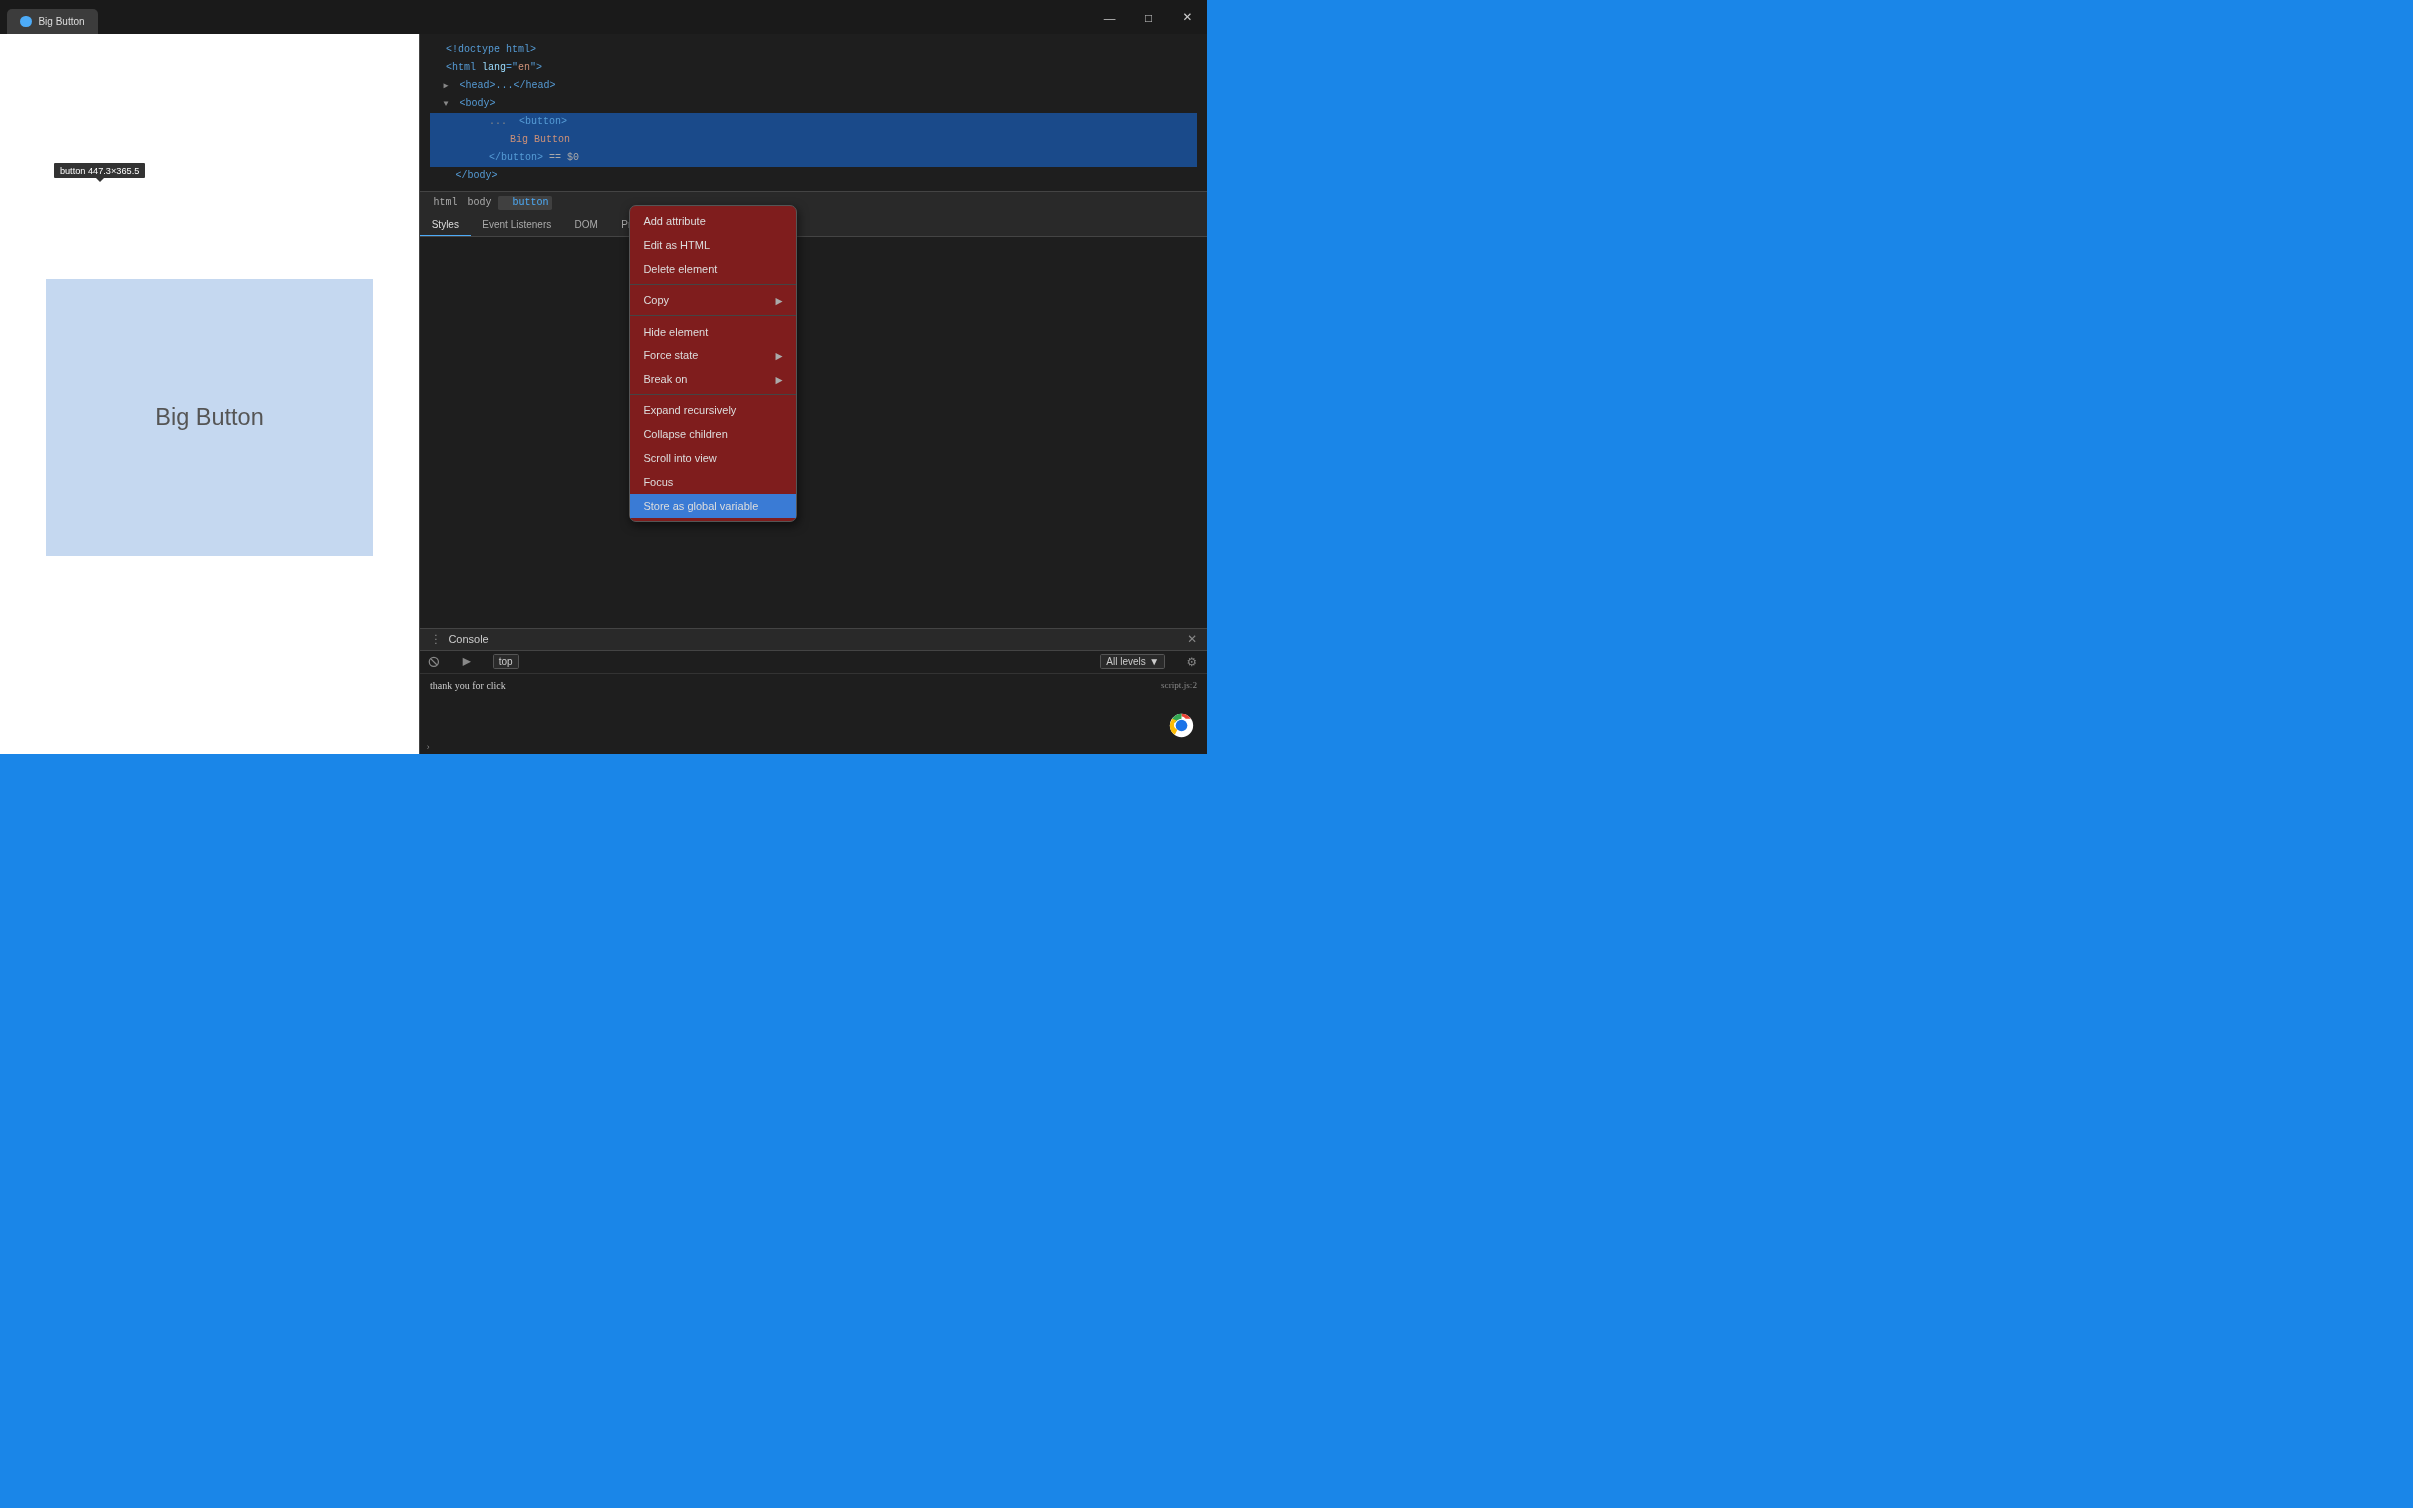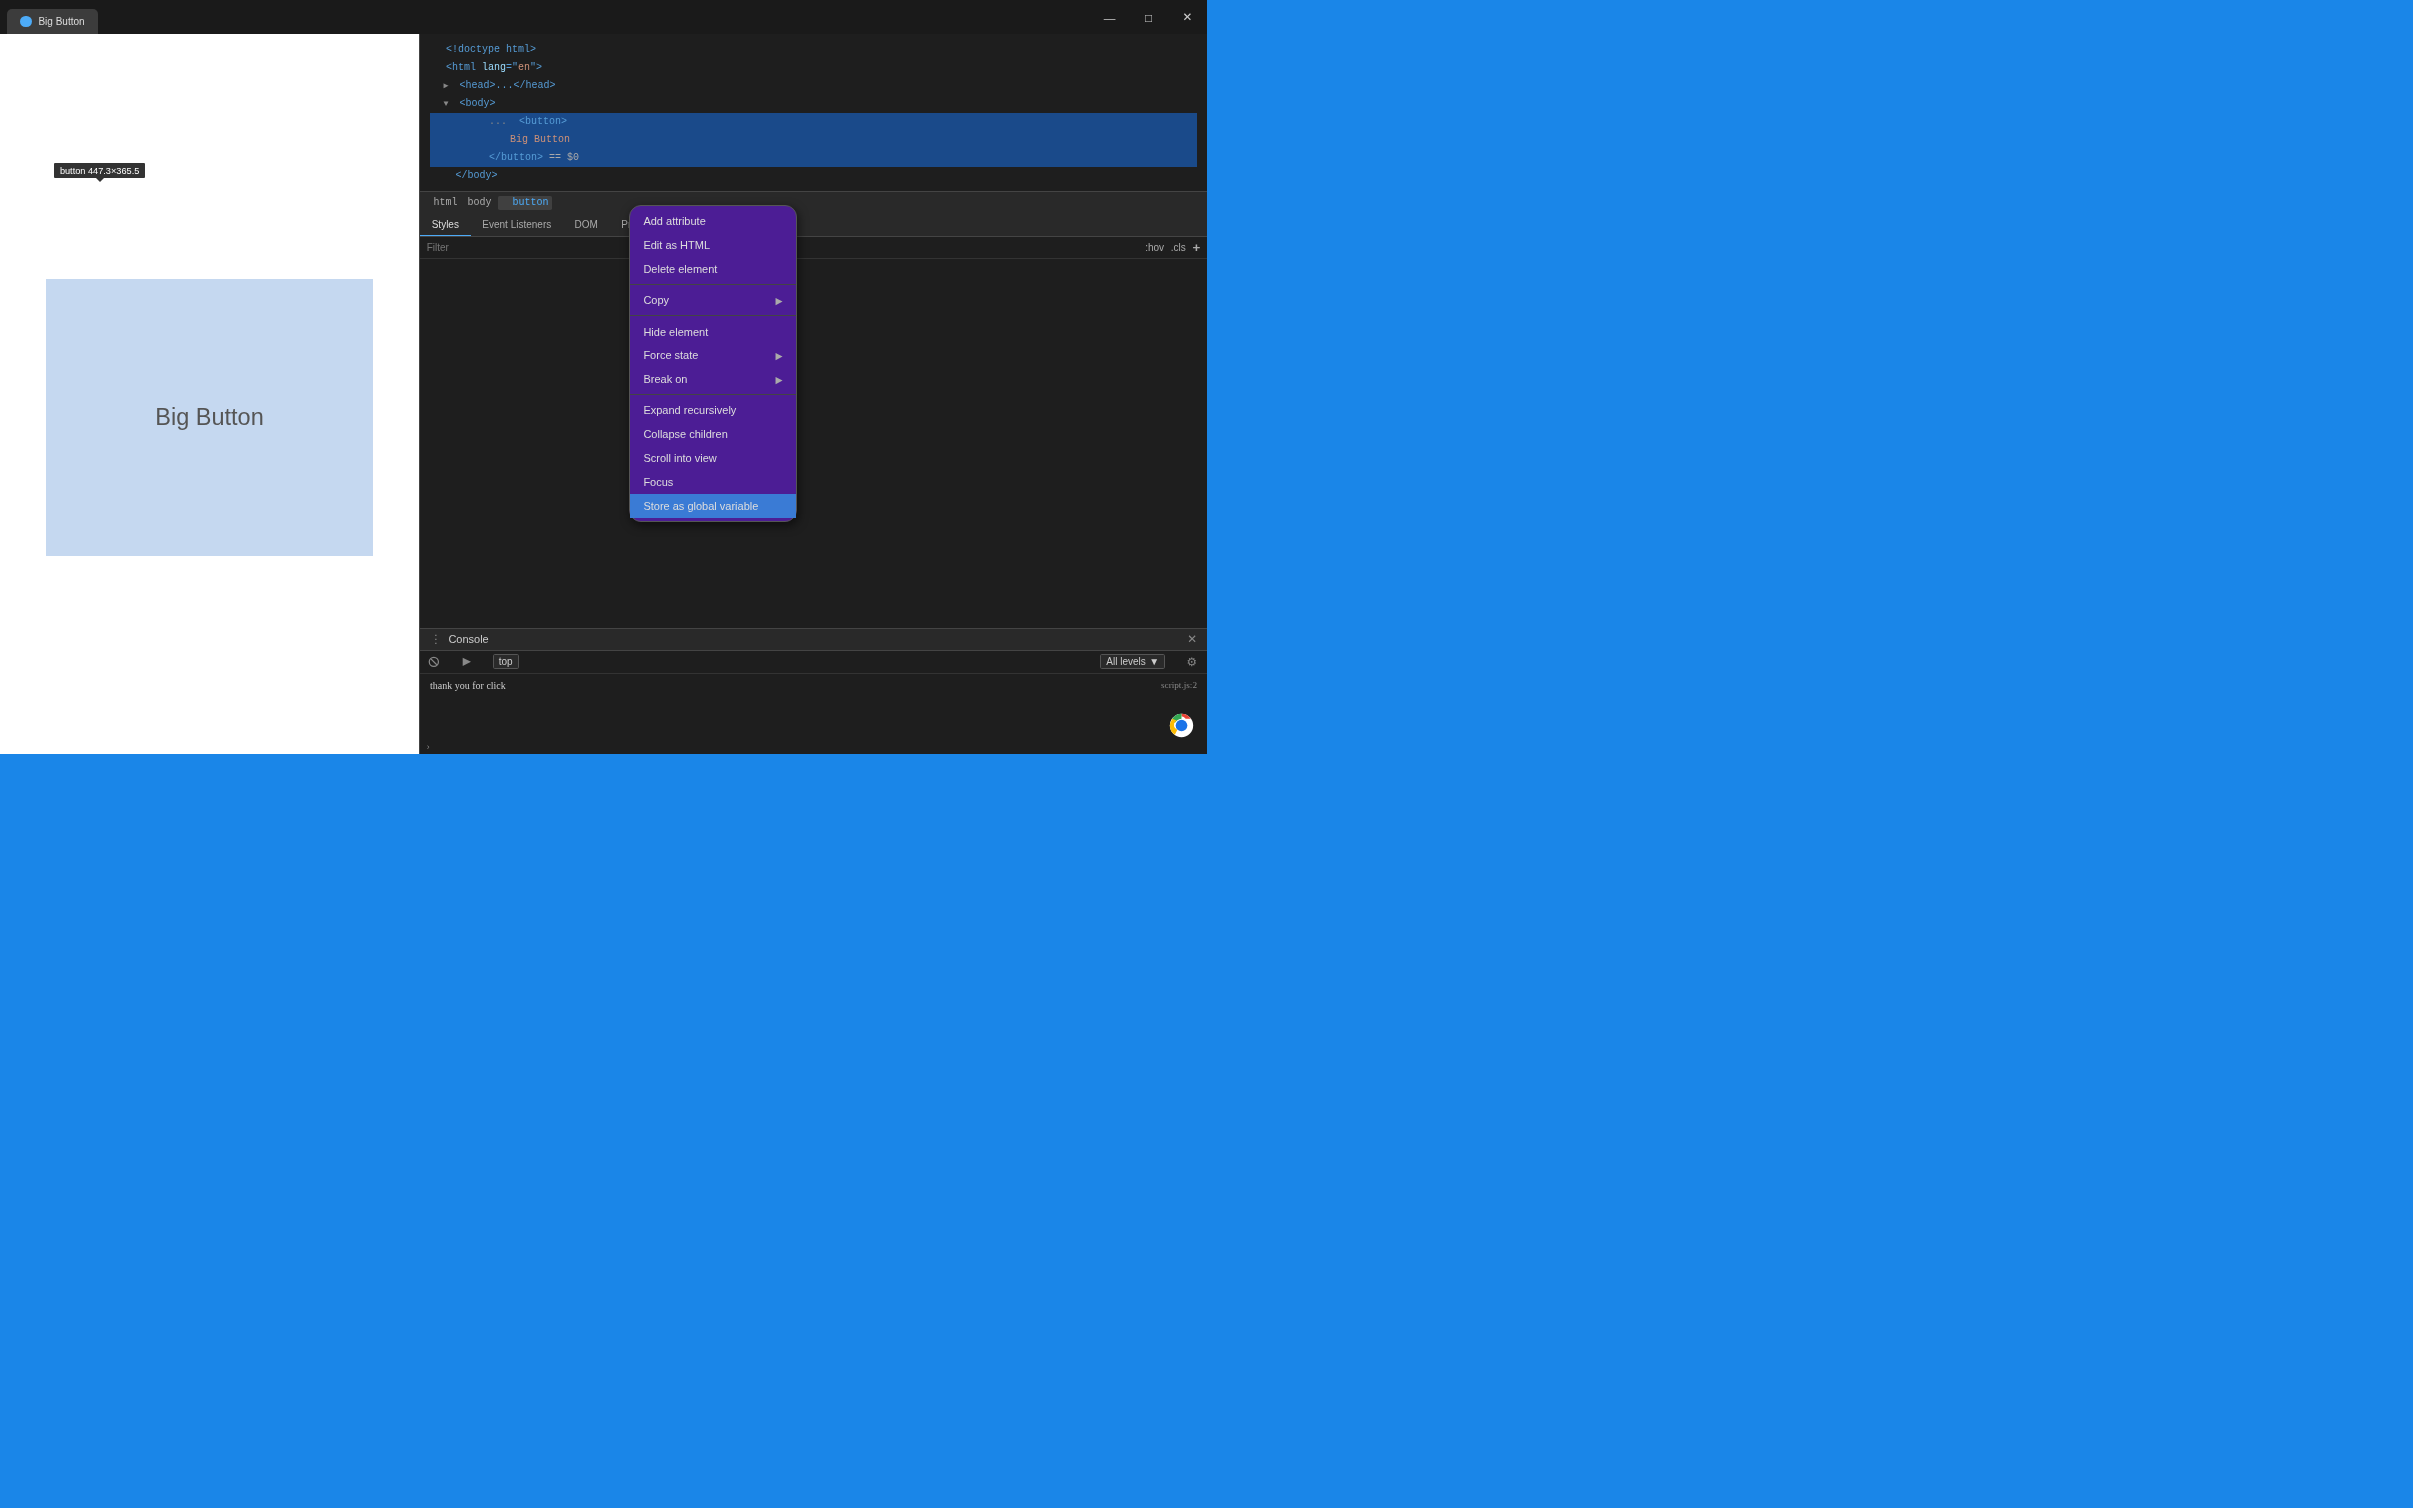--- a/index.html
+++ b/index.html
@@ -325,23 +325,23 @@
     .chevron-right {
       font-size: 8.4px;
       color: #888;
     }
 
     
     .context-menu {
       position: absolute;
       top: 205px;
       left: 629px;
-      background: #4c1d95;
+      background: #7f1d1d;
       border: 0.8px solid #555;
-      border-radius: 12px;
+      border-radius: 7px;
       box-shadow: 1.7px 3.4px 10px rgba(0,0,0,0.5);
       min-width: 168px;
       z-index: 1000;
       padding: 3.4px 0;
     }
 
     .menu-item {
       padding: 5.9px 13.4px;
       font-size: 11px;
       color: #ddd;
@@ -592,28 +592,20 @@
       </div>
       <div class="sub-tab">DOM</div>
       <div class="sub-tab">
         <span>Properties</span>
       </div>
       <div class="sub-tab">
         <span>Accessibility</span>
       </div>
     </div>
 
-    <div class="filter-row">
-      <input class="filter-input" type="text" placeholder="Filter" style="">
-      <div class="filter-actions">
-        <span>:hov</span>
-        <span>.cls</span>
-        <span style="font-size:13.4px; font-weight:bold;">+</span>
-      </div>
-    </div>
 
     <div class="styles-empty"></div>
 
     <div class="console-section">
 
       <div class="console-header">
         <span class="console-dots">⋮</span>
         <span class="console-title">Console</span>
         <span style="margin-left:auto; color:#888; font-size:11.7px; cursor:pointer;">✕</span>
       </div>

